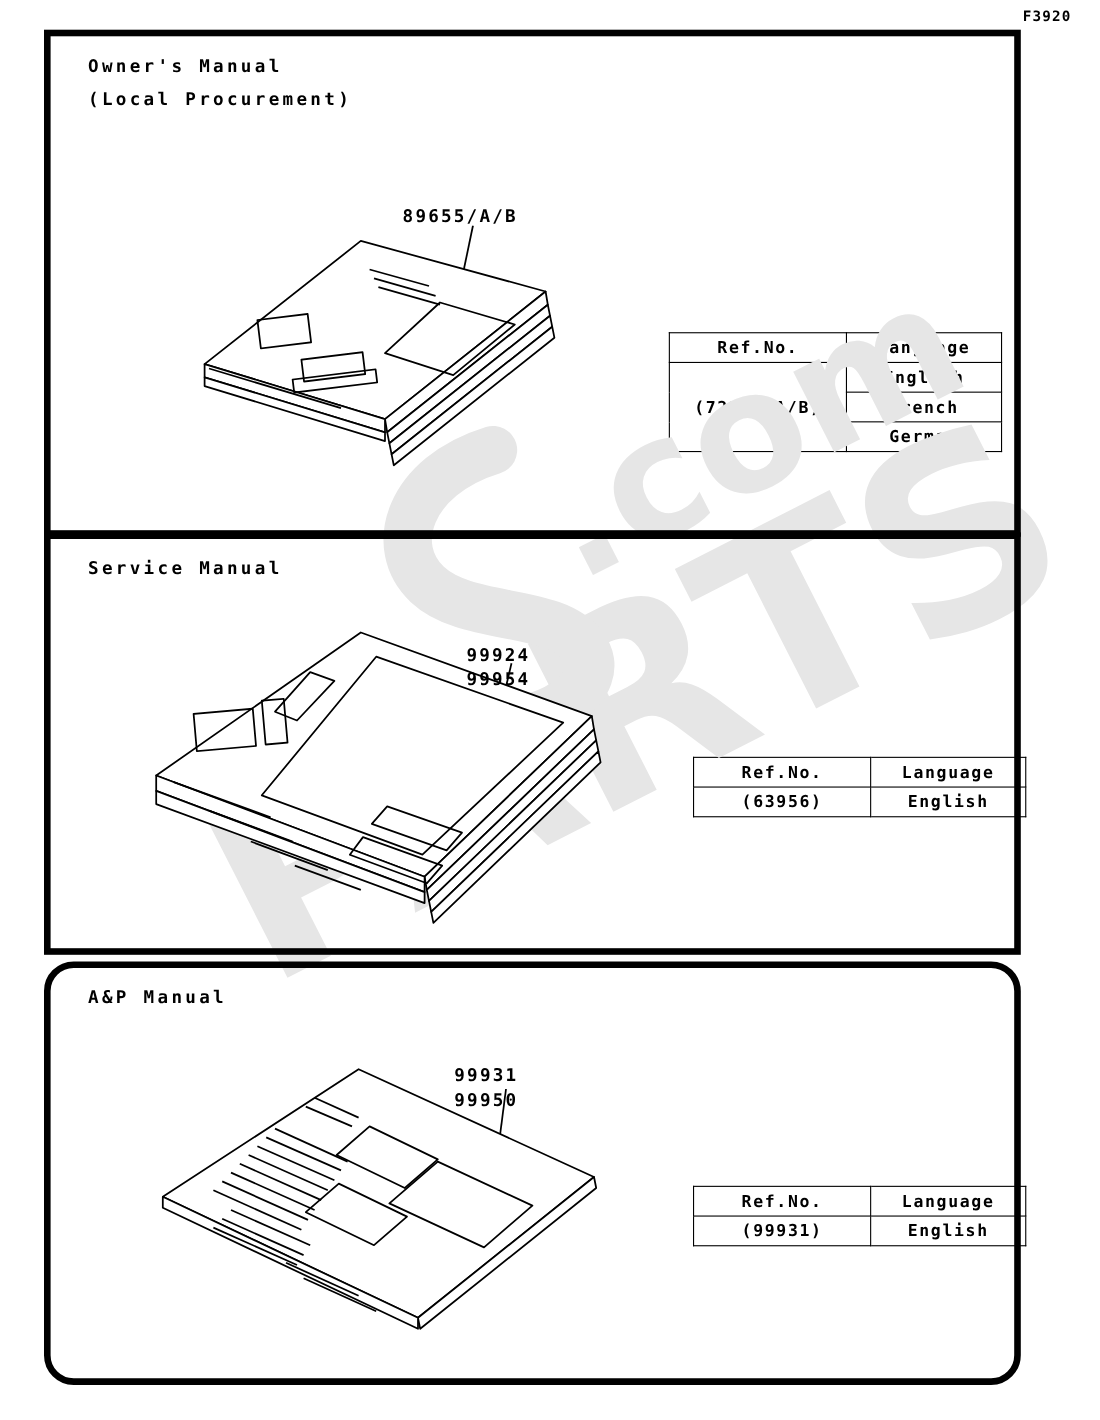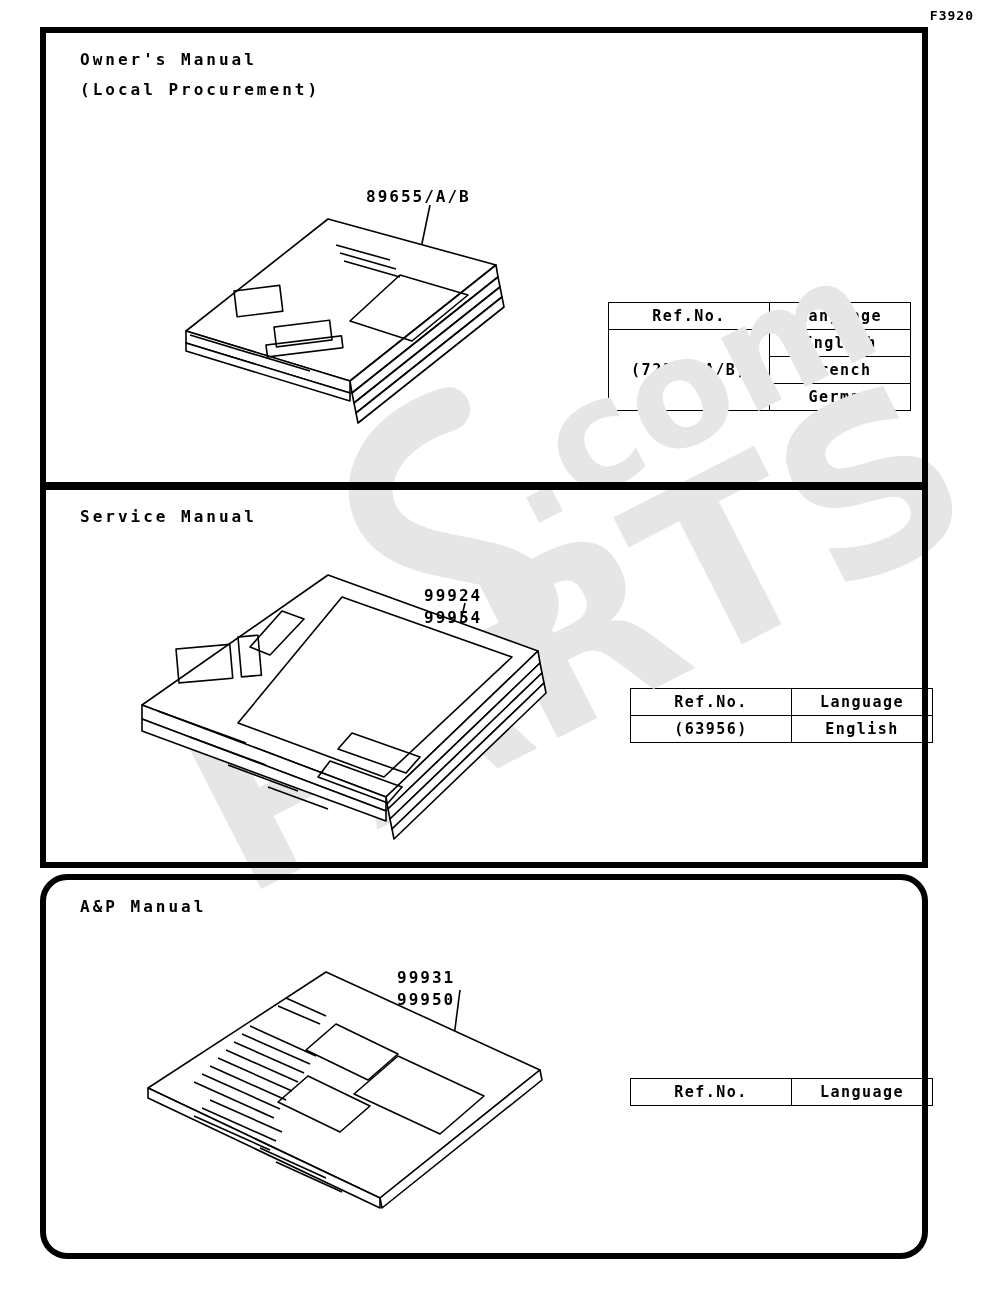--- a/index.html
+++ b/index.html
@@ -89,21 +89,21 @@
     position: absolute;
     font-size: 16px;
     font-weight: 700;
     letter-spacing: 2px;
     white-space: pre;
     line-height: 1.35;
     z-index: 12;
   }
   #callout-owners  { left: 366px; top: 186px; }
   #callout-service { left: 424px; top: 585px; text-align: center; }
-  #callout-ap      { left: 397px; top: 967px; }
+  #callout-ap      { left: 413px; top: 967px; }
 
   
   .drawing {
     position: absolute;
     z-index: 11;
   }
   #drawing-owners  { left: 150px; top: 205px; }
   #drawing-service { left: 120px; top: 565px; }
   #drawing-ap      { left: 130px; top: 960px; }
 </style>
@@ -280,14 +280,18 @@
     </g>
   </svg>
 </div>
 
 <table class="ref-table" id="table-ap">
   <tbody>
       <tr>
     <th class="col-ref">Ref.No.</th>
     <th class="col-lang">Language</th>
   </tr>
+  <tr>
+    <td>(99931)</td>
+    <td>English</td>
+  </tr>
 </tbody>
   </table>
 
 </body></html>

